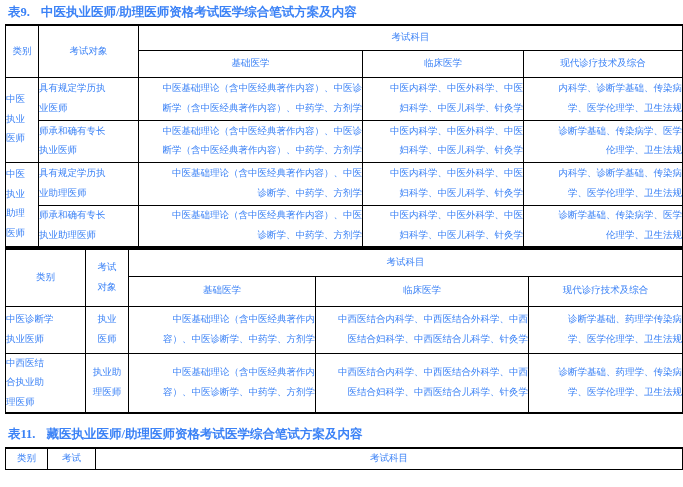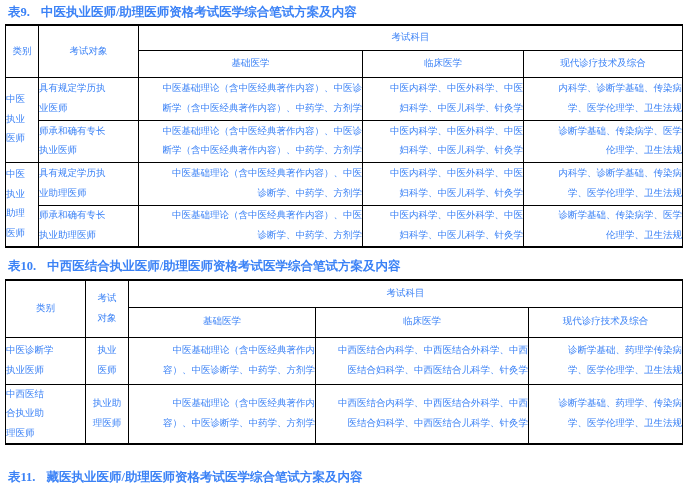--- a/index.html
+++ b/index.html
@@ -4,21 +4,21 @@
 <style>
   html,body{margin:0;padding:0;background:#fff;}
   .page{
     position:relative;width:683px;height:487px;background:#ffffff;color:#3b82f6;
     overflow:hidden;box-sizing:border-box;padding:4px 0 0 5px;
     font-family:"Liberation Serif","DejaVu Serif",serif;
   }
   .caption{font-weight:bold;font-size:12.5px;line-height:17px;margin:0 0 3px 3px;white-space:nowrap;}
   .cap-num{display:inline-block;margin-right:11px;}
   .cap10{margin-top:10px;margin-bottom:4px;}
-  .cap11{margin-top:24px;margin-bottom:4px;}
+  .cap11{margin-top:12px;margin-bottom:4px;}
   table.doc{border-collapse:collapse;table-layout:fixed;width:677px;
     border:1px solid #000;border-top:2px solid #000;border-bottom:2px solid #000;}
   table.t11{border-bottom:1px solid #000;}
   table.doc td{border:1px solid #000;vertical-align:middle;padding:0;overflow:hidden;
     font-size:9.5px;line-height:19.5px;}
   .hd{font-size:10.5px;text-align:center;line-height:15px;}
   .cat{font-size:10.5px;text-align:left;}
   .pre{white-space:pre-line;}
   .sub{text-align:right;padding:0 3px 0 8px;}
   .exm{text-align:left;padding:0 2px 0 7px;margin-left:12px;}
@@ -100,23 +100,20 @@
         <td class="sub pre">中医基础理论（含中医经典著作内容）、中医
 诊断学、中药学、方剂学</td>
         <td class="sub pre">中医内科学、中医外科学、中医
 妇科学、中医儿科学、针灸学</td>
         <td class="sub pre">诊断学基础、传染病学、医学
 伦理学、卫生法规</td>
       </tr>
     </tbody>
   </table>
 
-  <div class="caption cap10">
-    <span class="cap-num">表10.</span><span>中西医结合执业医师/助理医师资格考试医学综合笔试方案及内容</span>
-  </div>
 
   <table class="doc">
     <colgroup>
         <col style="width:80px">
         <col style="width:43px">
         <col style="width:187px">
         <col style="width:213px">
         <col style="width:154px">
       </colgroup>
     <tbody>

